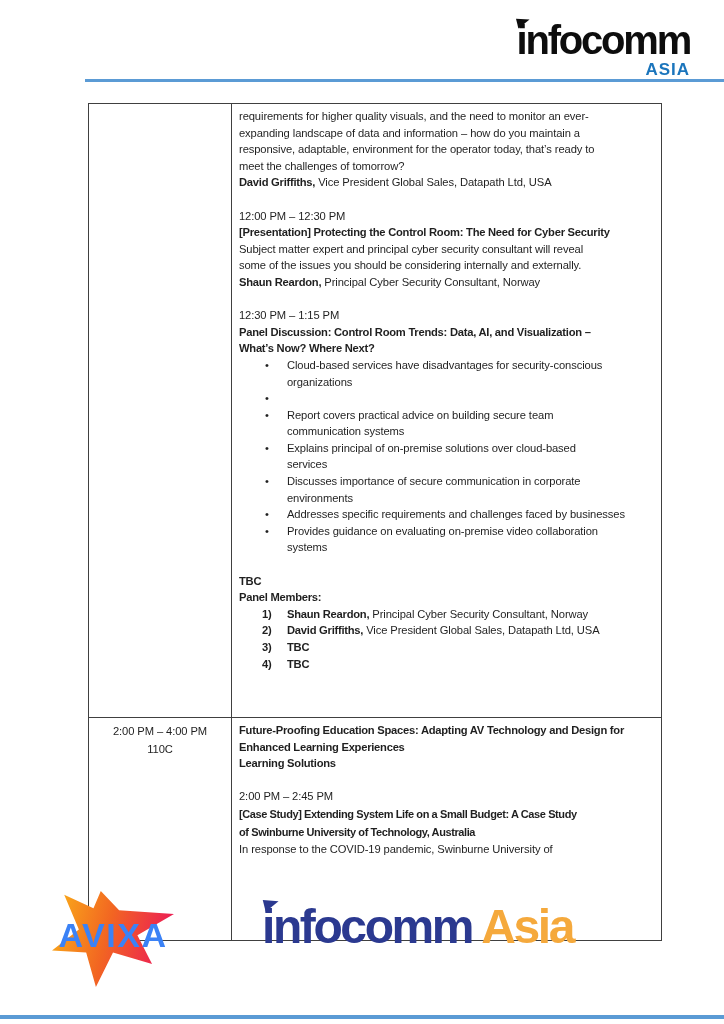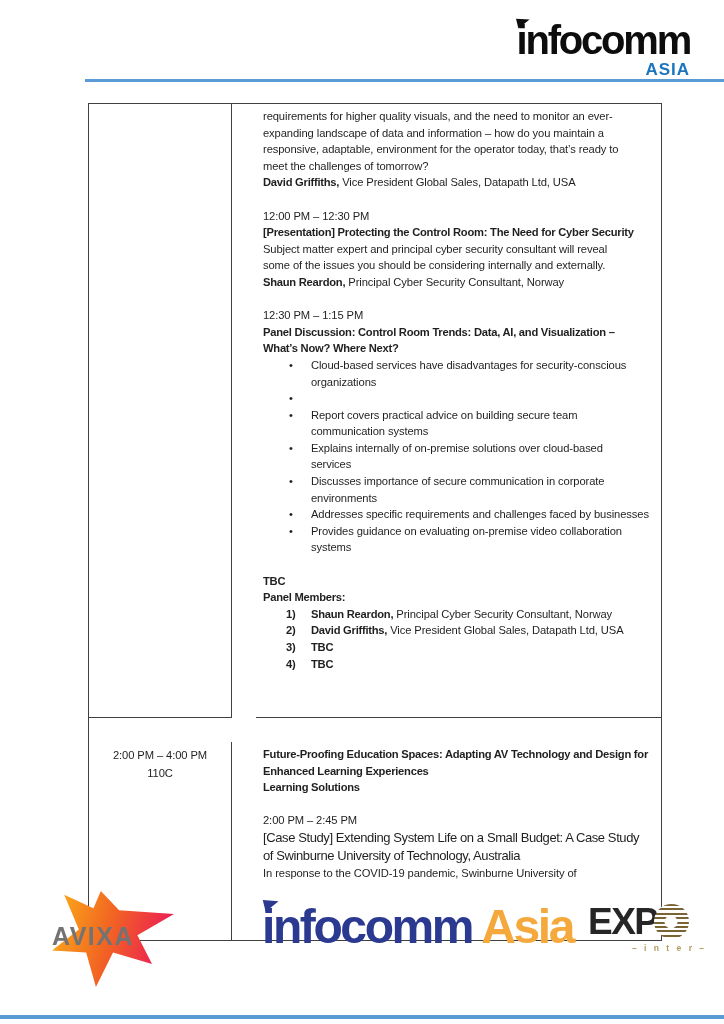--- a/index.html
+++ b/index.html
@@ -12,45 +12,45 @@
   .brand-flag{position:absolute;left:1px;top:-3px;width:0;height:0;
               border-left:13px solid #0d0d0d;border-top:4px solid transparent;border-bottom:6px solid transparent;
               transform:rotate(-14deg);}
   .brand-sub{display:block;margin-top:1px;font-size:17px;font-weight:800;letter-spacing:1px;color:#1b75bc;}
 
   .top-rule{position:absolute;top:79px;left:85px;right:0;height:3px;background:#5b9bd5;}
   .bottom-rule{position:absolute;top:1015px;left:0;right:0;height:4px;background:#5b9bd5;}
 
   
   .schedule-table{position:absolute;left:88px;top:103px;width:574px;height:838px;box-sizing:border-box;
-                  border:1.5px solid #404040;display:grid;grid-template-columns:143px 1fr;grid-template-rows:614px 1fr;gap:24px;}
+                  border:1.5px solid #404040;display:grid;grid-template-columns:143px 1fr;grid-template-rows:614px 1fr;}
   .cell{box-sizing:border-box;overflow:hidden;font-size:11.2px;line-height:16.6px;letter-spacing:-0.1px;}
   .c-time{border-right:1.5px solid #404040;text-align:center;padding-top:5px;line-height:17.5px;}
   .r1{border-bottom:1.5px solid #404040;}
   .c-content{padding:4px 4px 0 7px;}
   .pre{white-space:pre;}
   .b{font-weight:bold;letter-spacing:-0.25px;}
   .gap{height:16.6px;}
 
   .bullet-list{margin:0;padding:0;list-style:none;}
   .bullet-item{display:flex;}
   .bullet-marker{width:22px;padding-left:26px;flex:none;}
   .bullet-text{white-space:pre;}
 
   .member-row{display:flex;}
   .member-num{width:25px;padding-left:23px;flex:none;font-weight:bold;}
 
-  .big-title{font-size:13px;line-height:18px;letter-spacing:-0.4px;font-weight:normal;white-space:pre;}
+  .big-title{font-size:11px;line-height:18px;letter-spacing:-0.4px;font-weight:bold;white-space:pre;}
 
   
   .avixa{position:absolute;left:52px;top:891px;width:122px;height:96px;}
   .avixa-star{position:absolute;inset:0;background:linear-gradient(105deg,#f9a51a 8%,#f26522 45%,#ec1c55 88%);
       clip-path:polygon(40% 0%,55% 20%,100% 24%,70% 46%,82% 76%,50% 64%,36% 100%,28% 64%,0% 62%,22% 40%,10% 4%,34% 18%);}
-  .avixa-text{position:absolute;left:0;right:0;top:50%;transform:translateY(-58%);
-      color:#737373;font-weight:800;font-size:25px;letter-spacing:1.5px;}
+  .avixa-text{position:absolute;left:0;right:0;top:50%;transform:translateY(-58%);text-align:center;
+      color:#3b82f6;font-weight:800;font-size:34px;letter-spacing:1.5px;}
 
   .foot-infocomm{position:absolute;left:218px;top:903px;line-height:1;font-size:48px;font-weight:800;letter-spacing:-2.4px;white-space:nowrap;margin-left:44px;}
   .fi-word{color:#2b3990;position:relative;}
   .fi-flag{position:absolute;left:2px;top:-2px;width:0;height:0;
            border-left:15px solid #2b3990;border-top:5px solid transparent;border-bottom:7px solid transparent;
            transform:rotate(-14deg);}
   .fi-asia{color:#f5a93c;}
 
   .expo{position:absolute;left:588px;top:903px;width:120px;}
   .expo-row{display:flex;align-items:center;}
@@ -108,21 +108,21 @@
         <li class="bullet-item">
             <span class="bullet-marker">•</span>
           </li>
         <li class="bullet-item">
             <span class="bullet-marker">•</span>
             <span class="bullet-text">Report covers practical advice on building secure team
 communication systems</span>
           </li>
         <li class="bullet-item">
             <span class="bullet-marker">•</span>
-            <span class="bullet-text">Explains internally of on-premise solutions over cloud-based
+            <span class="bullet-text">Explains principal of on-premise solutions over cloud-based
 services</span>
           </li>
         <li class="bullet-item">
             <span class="bullet-marker">•</span>
             <span class="bullet-text">Discusses importance of secure communication in corporate
 environments</span>
           </li>
         <li class="bullet-item">
             <span class="bullet-marker">•</span>
             <span class="bullet-text">Addresses specific requirements and challenges faced by businesses</span>
@@ -178,22 +178,15 @@
     <div class="avixa-text">AVIXA</div>
   </div>
 
   <div class="foot-infocomm">
     <span class="fi-word">
       <span class="fi-flag"></span>
       <span>infocomm</span>
     </span><span class="fi-asia">Asia</span>
   </div>
 
-  <div class="expo">
-    <div class="expo-row">
-      <span class="expo-word">EXP</span>
-      <span class="expo-o"></span>
-    </div>
-    <div class="expo-sub">– i n t e r –</div>
-  </div>
 
   <div class="bottom-rule"></div>
 </div>
 
 </body></html>

